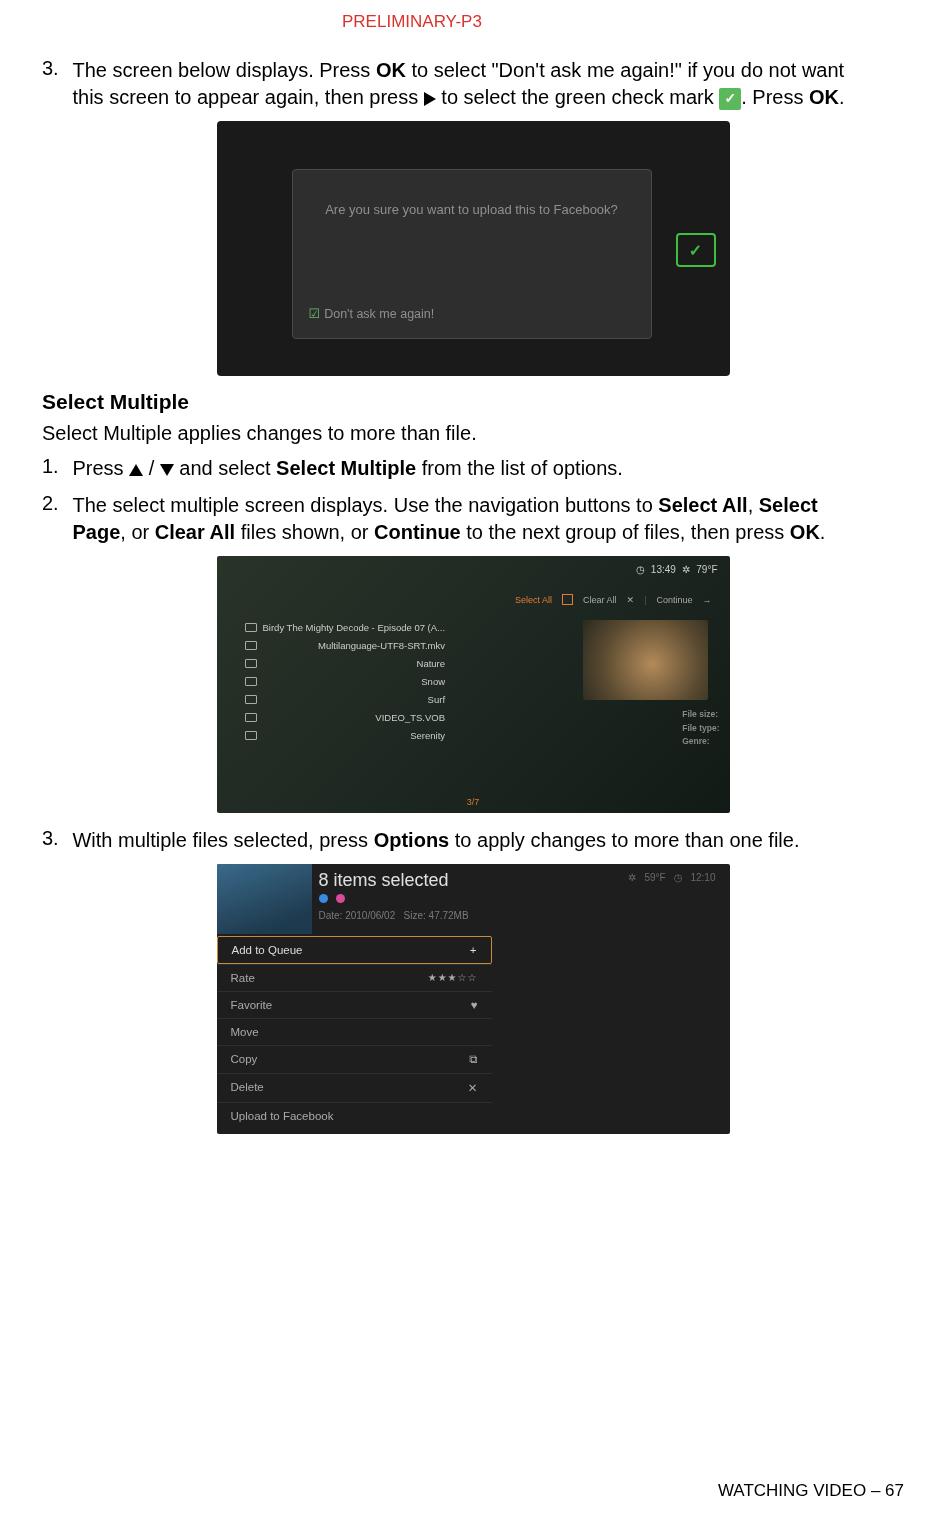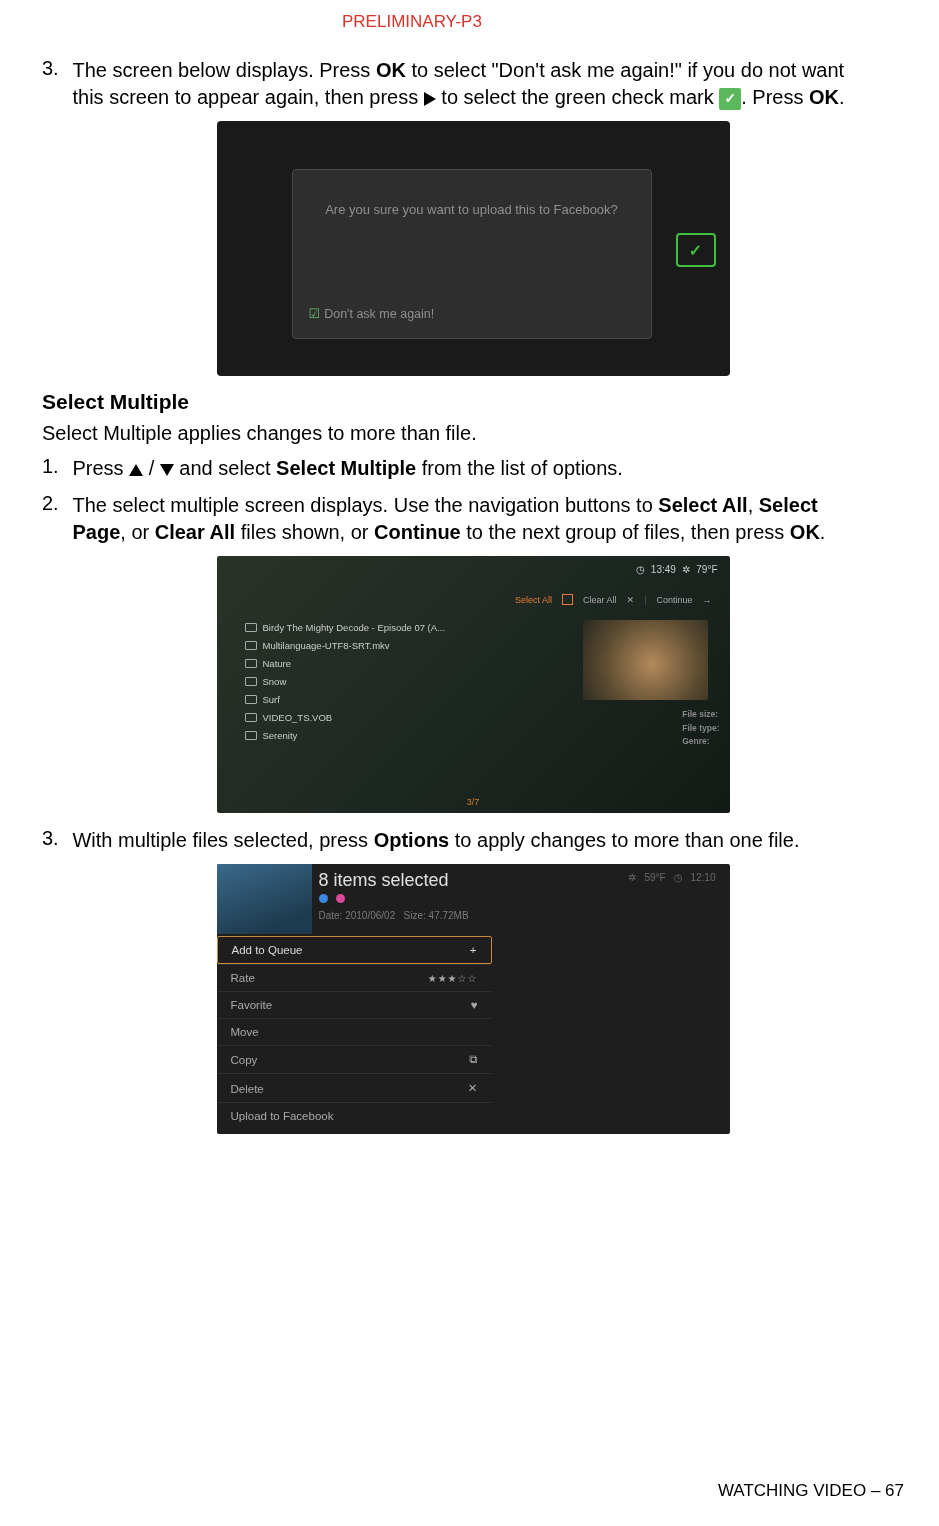--- a/index.html
+++ b/index.html
@@ -35,36 +35,36 @@
     .section-title { font-weight: bold; font-size: 21px; margin: 10px 0 8px; }
     .section-intro { font-size: 20px; margin-bottom: 10px; }
 
     
     .shot2 { width: 513px; height: 257px; margin: 8px auto 14px; background: linear-gradient(135deg, #2a3328 0%, #1e2822 50%, #121a16 100%); position: relative; overflow: hidden; border-radius: 2px; }
     .shot2-status { position: absolute; right: 12px; top: 8px; color: #ccc; font-size: 10px; display: flex; gap: 6px; align-items: center; }
     .shot2-actions { position: absolute; top: 38px; right: 18px; color: #aaa; font-size: 9px; display: flex; gap: 10px; align-items: center; }
     .shot2-sel { color: #e67a33; }
     .shot2-selbox { width: 11px; height: 11px; border: 1px solid #e67a33; display: inline-block; vertical-align: middle; }
     .shot2-list { position: absolute; left: 28px; top: 62px; color: #ccc; font-size: 9.5px; }
-    .shot2-li { display: flex; align-items: center; gap: 6px; padding: 3.5px 0; }
+    .shot2-li { display: flex; align-items: center; gap: 6px; padding: 3.5px 0; justify-content: space-between; }
     .shot2-icon { width: 12px; height: 9px; border: 1px solid #aaa; border-radius: 1px; }
     .shot2-thumb { position: absolute; right: 22px; top: 64px; width: 125px; height: 80px; background: radial-gradient(circle at 55% 55%, #b38a5a 0%, #5a4a30 60%, #2a2a20 100%); border-radius: 2px; }
     .shot2-meta { position: absolute; right: 10px; top: 152px; color: #888; font-size: 8.5px; line-height: 1.6; font-weight: bold; }
     .shot2-page { position: absolute; bottom: 6px; left: 50%; transform: translateX(-50%); color: #d67a2a; font-size: 9px; }
 
     
     .shot3 { width: 513px; height: 270px; margin: 8px auto 0; background: #1e1e1e; position: relative; overflow: hidden; border-radius: 2px; }
     .shot3-thumb { position: absolute; left: 0; top: 0; width: 95px; height: 70px; background: linear-gradient(160deg, #3a6a8a 0%, #1e3a4e 80%); }
     .shot3-title { position: absolute; left: 102px; top: 6px; color: #e0e0e0; font-size: 18px; }
     .shot3-dots { position: absolute; left: 102px; top: 30px; display: flex; gap: 8px; }
     .shot3-dot { width: 9px; height: 9px; border-radius: 50%; }
     .shot3-info { position: absolute; left: 102px; top: 46px; color: #7a7a7a; font-size: 10px; }
     .shot3-status { position: absolute; right: 14px; top: 8px; color: #6a6a6a; font-size: 10px; display: flex; gap: 8px; }
     .shot3-menu { position: absolute; left: 0; top: 72px; width: 275px; }
-    .shot3-mi { padding: 7px 14px; color: #aaa; font-size: 11.5px; display: flex; justify-content: space-between; align-items: flex-end; border-top: 1px solid #2e2e2e; }
+    .shot3-mi { padding: 7px 14px; color: #aaa; font-size: 11.5px; display: flex; justify-content: space-between; align-items: flex-start; border-top: 1px solid #2e2e2e; }
     .shot3-mi.hl { border: 1px solid #c98a3a; border-radius: 2px; color: #ddd; }
     .shot3-stars { color: #aaa; font-size: 10px; letter-spacing: 1px; }
 
     .footer { position: absolute; bottom: 25px; right: 35px; font-size: 17px; }
   </style>
 </head>
 <body>
 
 <div class="header-row">
   <span class="preliminary">PRELIMINARY-P3</span>

